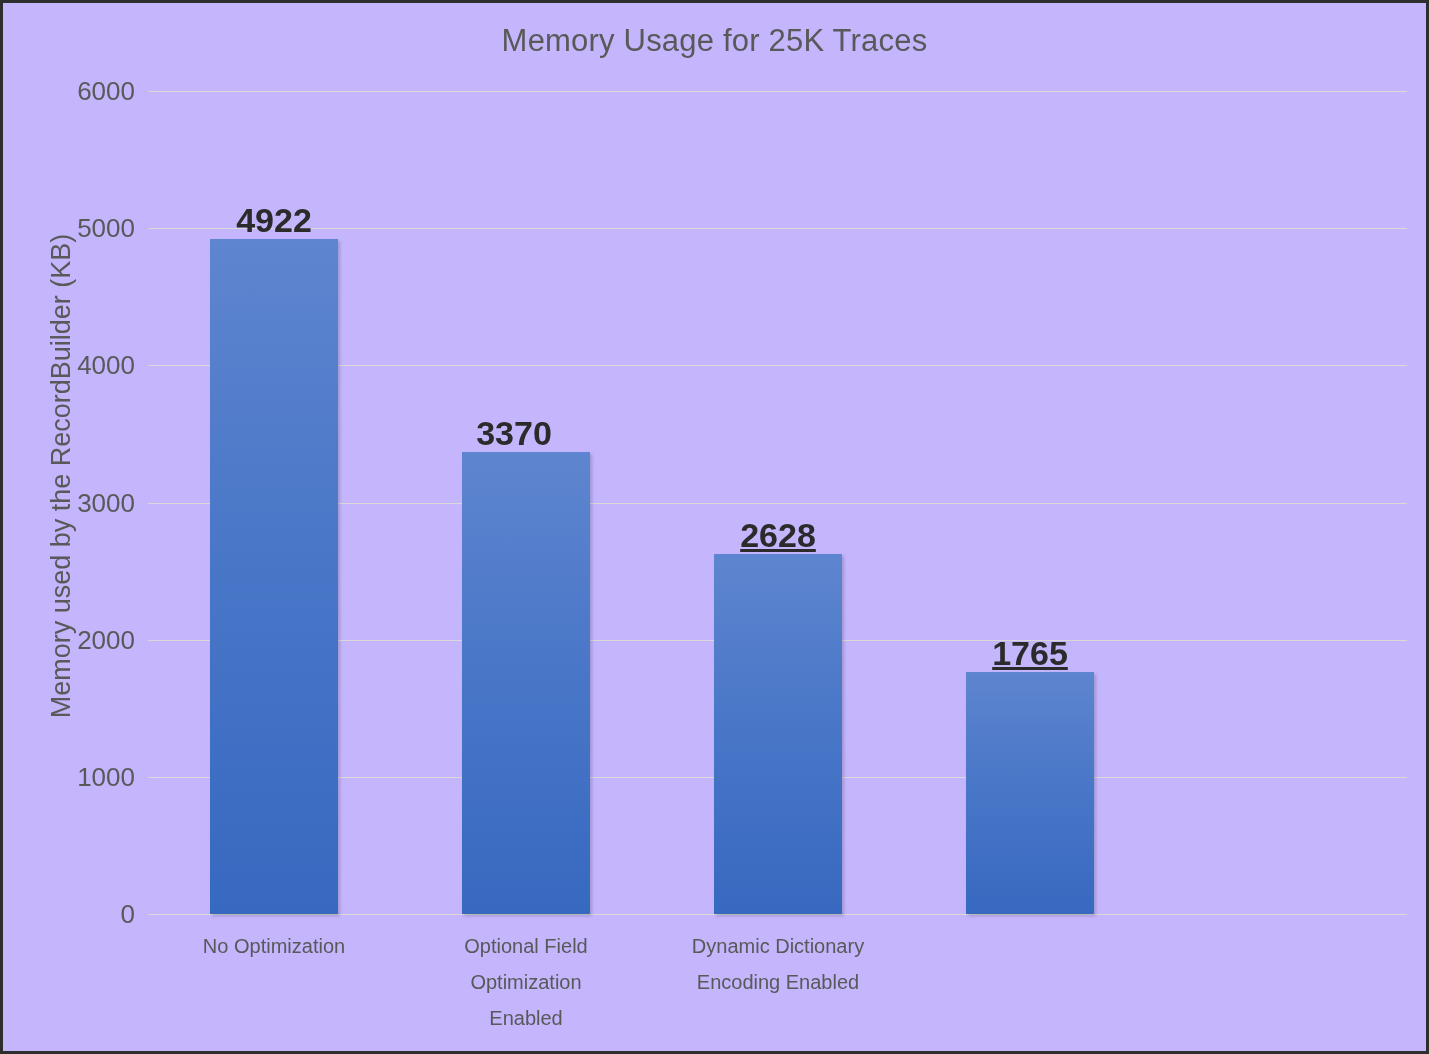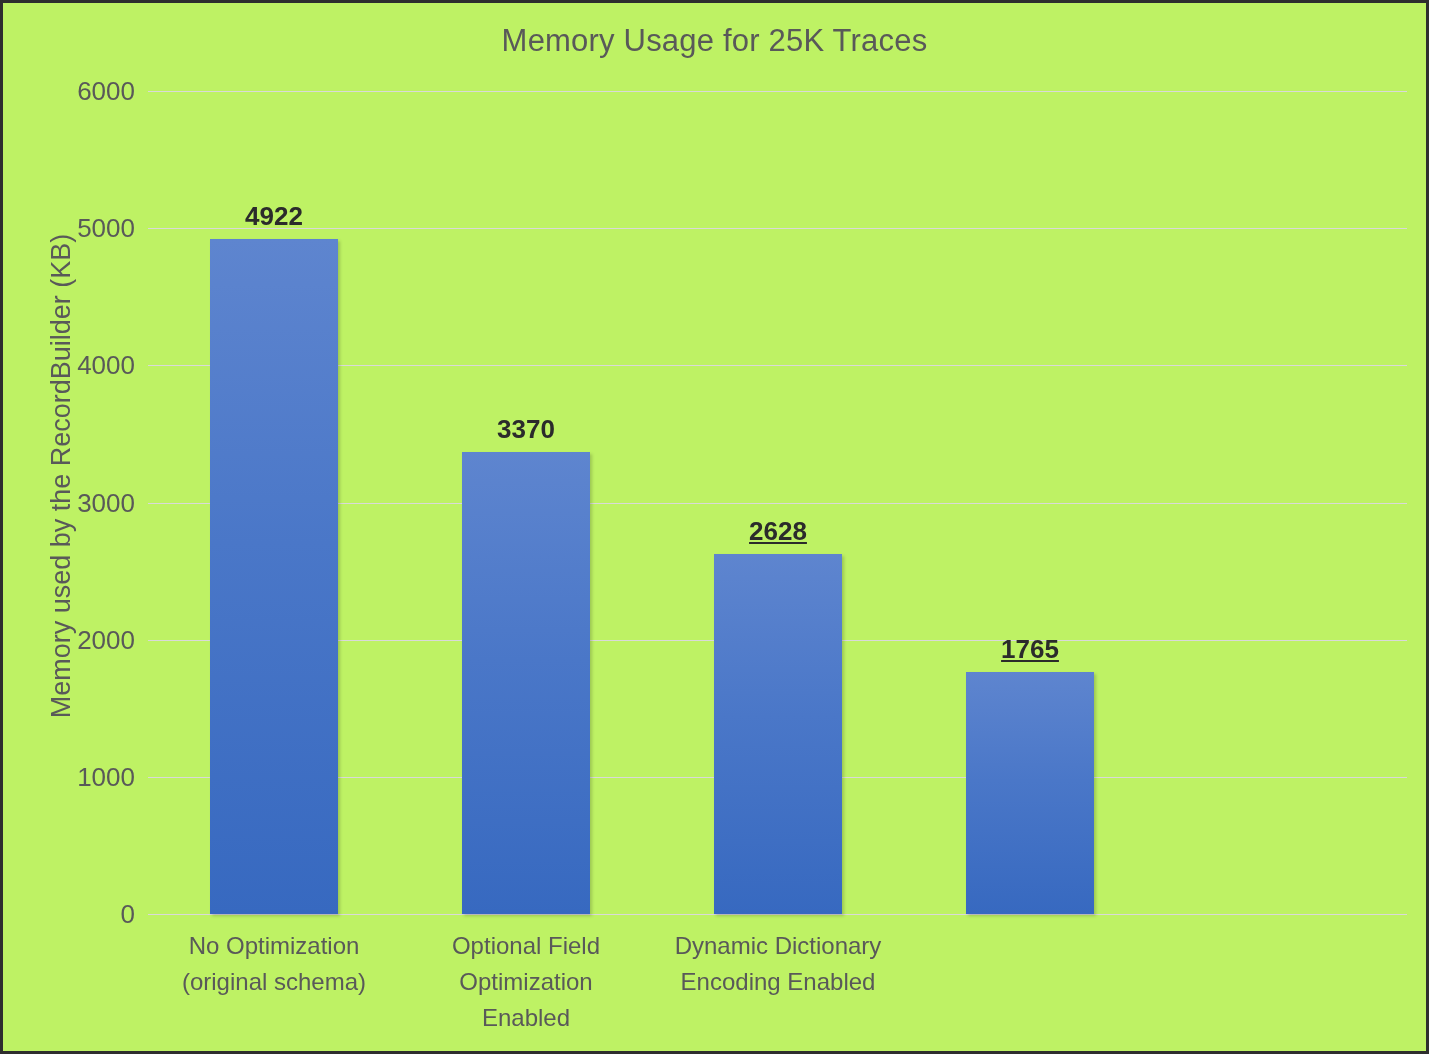--- a/index.html
+++ b/index.html
@@ -13,21 +13,21 @@
     font-family: "Liberation Sans", sans-serif;
     overflow: hidden;
   }
 
   
   #chart-card {
     position: relative;
     box-sizing: border-box;
     width: 1429px;
     height: 1054px;
-    background: #bef264;
+    background: #c4b5fd;
     border: 3px solid #2e2e2e;
     overflow: hidden;
   }
 
   
   #chart-title {
     position: absolute;
     left: 0;
     top: 20px;
     width: 100%;
@@ -90,33 +90,33 @@
   
   .bar {
     position: absolute;
     bottom: 0;
     background: linear-gradient(to bottom, #5e85cf 0%, #4a77c8 45%, #3769c0 100%);
     box-shadow: 2px 2px 3px rgba(0,0,0,0.18);
   }
 
   .bar-value {
     position: absolute;
-    font-size: 26px;
+    font-size: 34px;
     font-weight: 700;
     color: #2b2b2b;
     text-align: center;
     transform: translateX(-50%);
     white-space: nowrap;
   }
 
   
   .cat-label {
     position: absolute;
     top: 925px;
-    font-size: 24px;
+    font-size: 20px;
     line-height: 36px;
     color: #595959;
     text-align: center;
     transform: translateX(-50%);
     width: 260px;
   }
 </style>
 </head>
 <body>
 
@@ -138,30 +138,29 @@
       <div class="tick-label" style="top: 411.5px;">3000</div>
       <div class="gridline" style="top: 274.333px;"></div>
       <div class="tick-label" style="top: 274.333px;">4000</div>
       <div class="gridline" style="top: 137.167px;"></div>
       <div class="tick-label" style="top: 137.167px;">5000</div>
       <div class="gridline" style="top: 0px;"></div>
       <div class="tick-label" style="top: 0px;">6000</div>
       <div class="bar" style="left: 62px; width: 128px; height: 675.134px;"></div>
       <div class="bar-value" style="left: 126px; top: 109.866px;">4922</div>
       <div class="bar" style="left: 314px; width: 128px; height: 462.252px;"></div>
-      <div class="bar-value" style="left: 378px; top: 322.748px;">3370</div>
+      <div class="bar-value" style="left: 366px; top: 322.748px;">3370</div>
       <div class="bar" style="left: 566px; width: 128px; height: 360.474px;"></div>
       <div class="bar-value" style="left: 630px; top: 424.526px; text-decoration: underline;">2628</div>
       <div class="bar" style="left: 818px; width: 128px; height: 242.099px;"></div>
       <div class="bar-value" style="left: 882px; top: 542.901px; text-decoration: underline;">1765</div>
     </div>
 
 <div class="cat-label" style="left: 271px;">
       <div>No Optimization</div>
-      <div>(original schema)</div>
     </div>
     <div class="cat-label" style="left: 775px;">
       <div>Dynamic Dictionary</div>
       <div>Encoding Enabled</div>
     </div>
     <div class="cat-label" style="left: 523px;">
       <div>Optional Field</div>
       <div>Optimization</div>
       <div>Enabled</div>
     </div>

